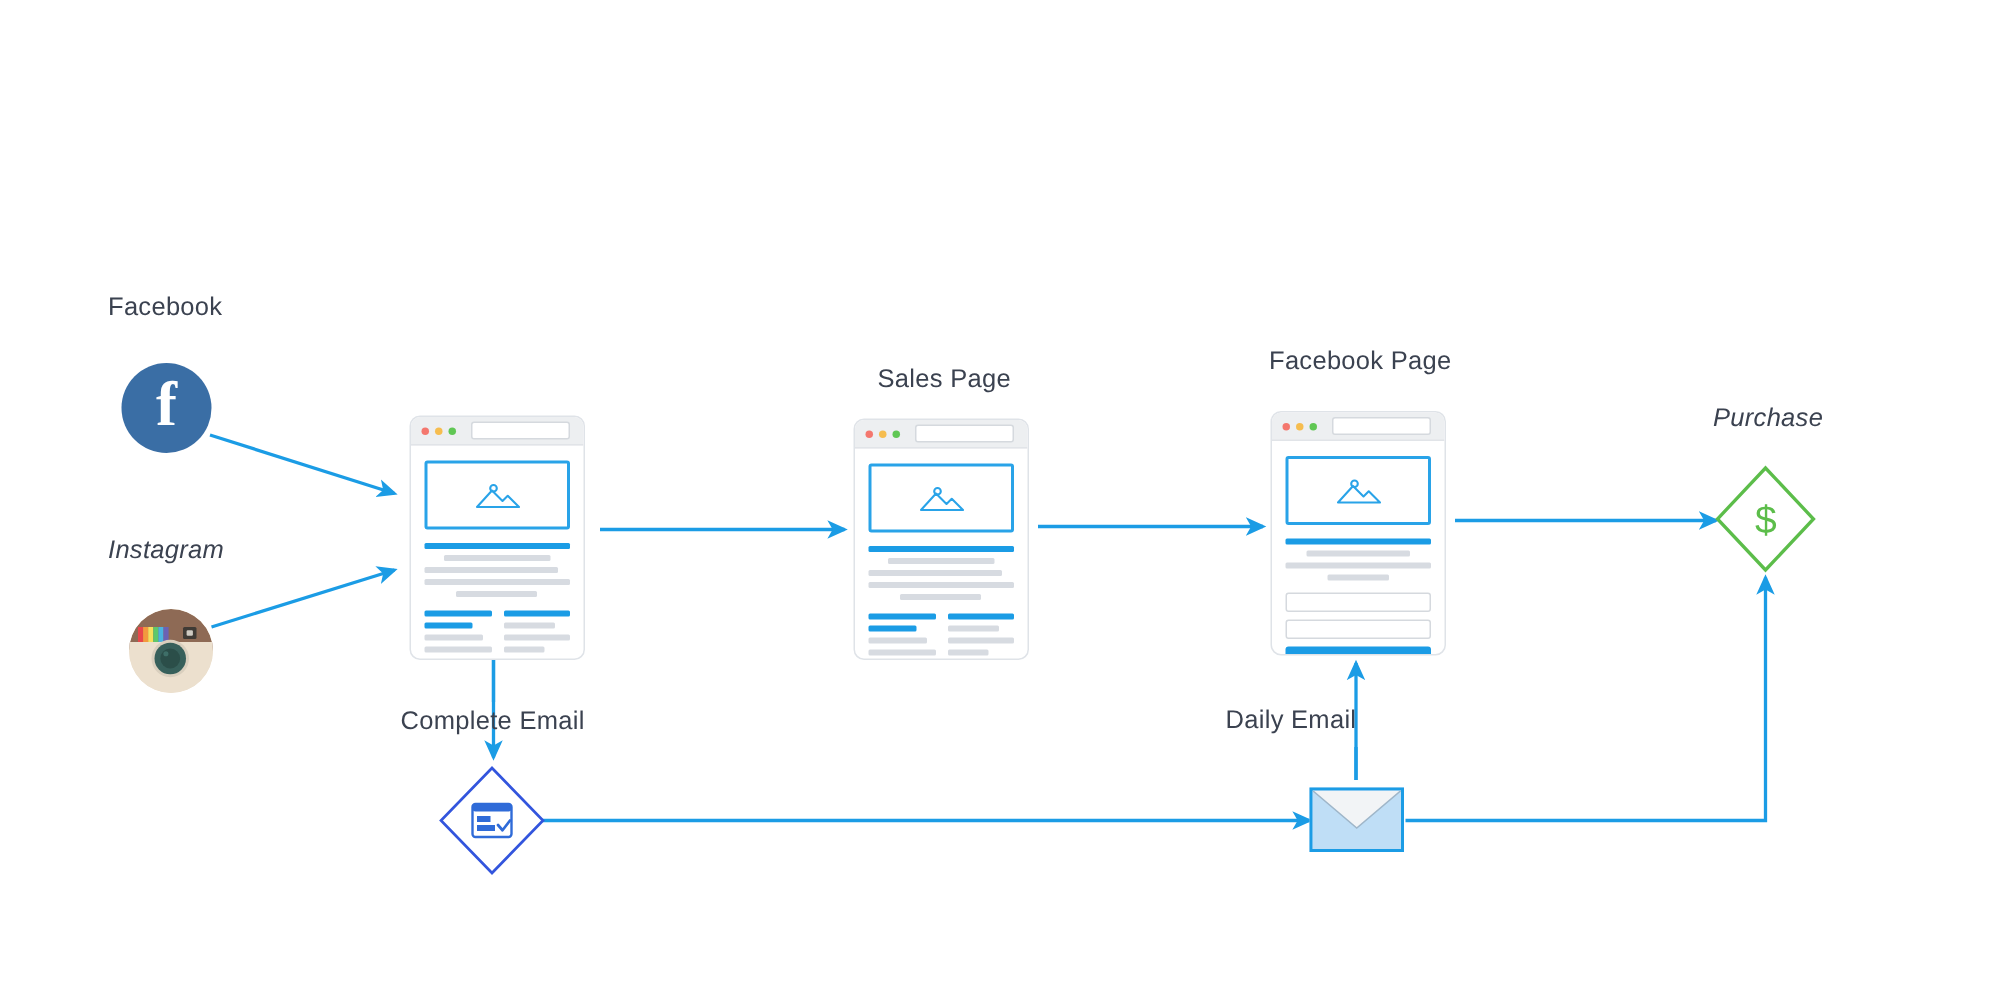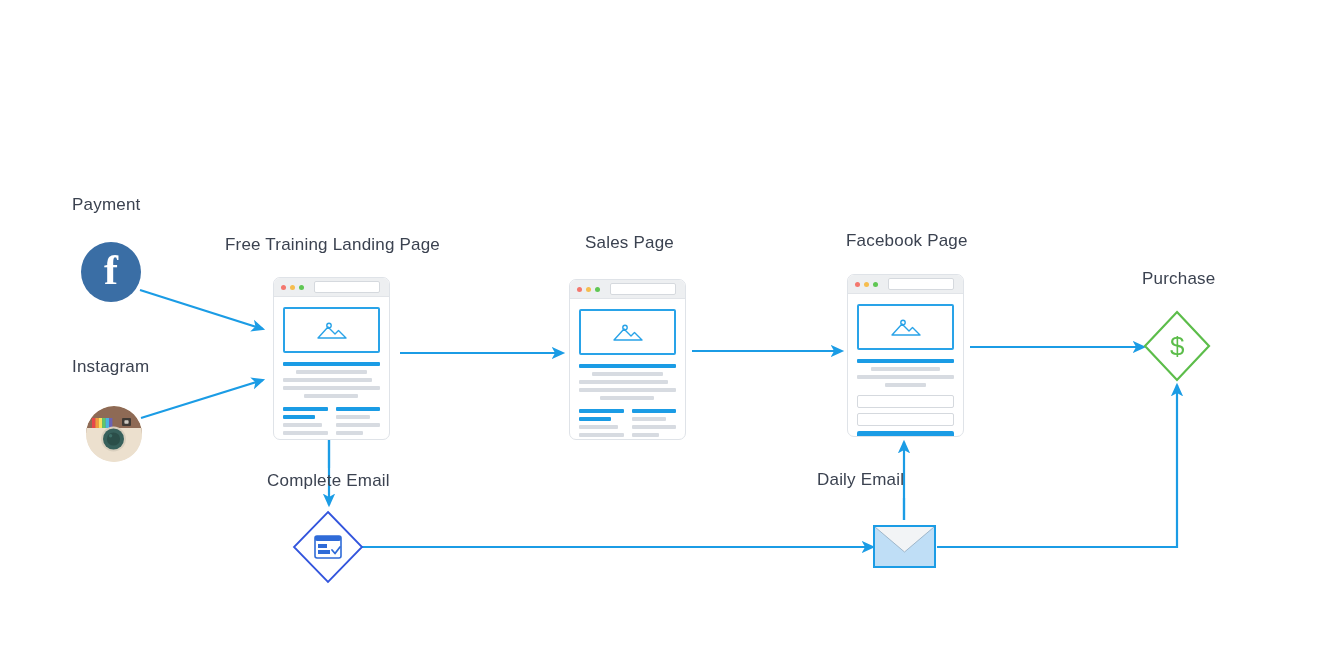--- a/index.html
+++ b/index.html
@@ -194,27 +194,27 @@
         <rect x="0" y="0" width="26" height="5" rx="2" fill="#2f6bd8"></rect>
         <rect x="3" y="8" width="9" height="4" fill="#2f6bd8"></rect>
         <rect x="3" y="14" width="12" height="4" fill="#2f6bd8"></rect>
         <path d="M17,14 L20,17.5 L25,11" stroke="#2f6bd8" stroke-width="1.8" fill="none" stroke-linecap="round" stroke-linejoin="round"></path>
       </g>
     </g>
   </svg>
 
   <div class="label" style="left:1170px; top:331px; font-size:26px; color:#5cbd4a; font-family:'Liberation Sans', sans-serif;">$</div>
 
-  <div class="label" style="left:72px; top:195px;">Payment</div>
+  <div class="label" style="left:72px; top:195px;">Facebook</div>
 
   <div class="fb-icon" style="left:81px; top:242px;">
     <div class="f-glyph">f</div>
   </div>
 
-  <div class="label" style="left:72px; top:357px;">Instagram</div>
+  <div class="label" style="left:72px; top:357px;font-style:italic;">Instagram</div>
 
   <div class="ig-icon" style="left:86px; top:406px;">
     <svg width="56" height="56" viewBox="0 0 56 56">
       <circle cx="28" cy="28" r="28" fill="#ece0ce"></circle>
       <path d="M0,28 A28,28 0 0 1 56,28 L56,22 L0,22 Z" fill="#8e6a55"></path>
       <g>
         <rect x="6" y="12" width="3.4" height="10" fill="#e8474a"></rect>
         <rect x="9.4" y="12" width="3.4" height="10" fill="#f3993e"></rect>
         <rect x="12.8" y="12" width="3.4" height="10" fill="#f7e05c"></rect>
         <rect x="16.2" y="12" width="3.4" height="10" fill="#5ec86b"></rect>
@@ -223,21 +223,20 @@
       </g>
       <rect x="36" y="12" width="9" height="8" rx="1" fill="#3f3a35"></rect>
       <rect x="38.4" y="14.2" width="4.2" height="3.6" rx="0.8" fill="#cfcac2"></rect>
       <circle cx="27.5" cy="33" r="12.5" fill="#d9cfbe"></circle>
       <circle cx="27.5" cy="33" r="10.5" fill="#37605b"></circle>
       <circle cx="27.5" cy="33" r="6.6" fill="#2b4e49"></circle>
       <circle cx="24.6" cy="29.8" r="1.7" fill="#3e6f68"></circle>
     </svg>
   </div>
 
-  <div class="label" style="left:225px; top:235px;">Free Training Landing Page</div>
 
   <div class="browser" style="left:273px; top:277px; width:117px; height:163px;">
     <div class="chrome">
       <div class="dot r"></div>
       <div class="dot y"></div>
       <div class="dot g"></div>
       <div class="urlbar"></div>
     </div>
     <div class="page-body">
       <div class="imgbox">
@@ -263,21 +262,21 @@
           <div class="line blue" style="width:100%;"></div>
           <div class="line gray-l" style="width:78%;"></div>
           <div class="line gray-l" style="width:100%;"></div>
           <div class="line gray-l" style="width:62%;"></div>
           <div class="line gray-l" style="width:86%;"></div>
         </div>
       </div>
     </div>
   </div>
 
-  <div class="label" style="left:585px; top:233px;">Sales Page</div>
+  <div class="label" style="left:585px; top:243px;">Sales Page</div>
 
   <div class="browser" style="left:569px; top:279px; width:117px; height:161px;">
     <div class="chrome">
       <div class="dot r"></div>
       <div class="dot y"></div>
       <div class="dot g"></div>
       <div class="urlbar"></div>
     </div>
     <div class="page-body">
       <div class="imgbox">
@@ -329,21 +328,21 @@
       <div class="line blue" style="width:100%;"></div>
       <div class="line gray-l" style="width:72%; margin-left:14%;"></div>
       <div class="line gray-l" style="width:100%;"></div>
       <div class="line gray-l" style="width:42%; margin-left:29%; margin-bottom:8px;"></div>
       <div class="field"></div>
       <div class="field"></div>
       <div class="cta">CALL TO ACTION</div>
     </div>
   </div>
 
-  <div class="label" style="left:1142px; top:269px;">Purchase</div>
+  <div class="label" style="left:1142px; top:269px;font-style:italic;">Purchase</div>
 
   <div class="label" style="left:267px; top:471px;">Complete Email</div>
 
   <div class="label" style="left:817px; top:470px;">Daily Email</div>
 
   <div class="envelope" style="left:873px; top:525px; width:63px; height:43px;">
     <svg width="59" height="39" viewBox="0 0 59 39">
       <rect x="0" y="0" width="59" height="39" fill="#bfdef6"></rect>
       <path d="M0,0 L59,0 L29.5,25 Z" fill="#f2f4f6"></path>
       <path d="M0,0 L29.5,25 L59,0" fill="none" stroke="#9fb6c9" stroke-width="1"></path>

